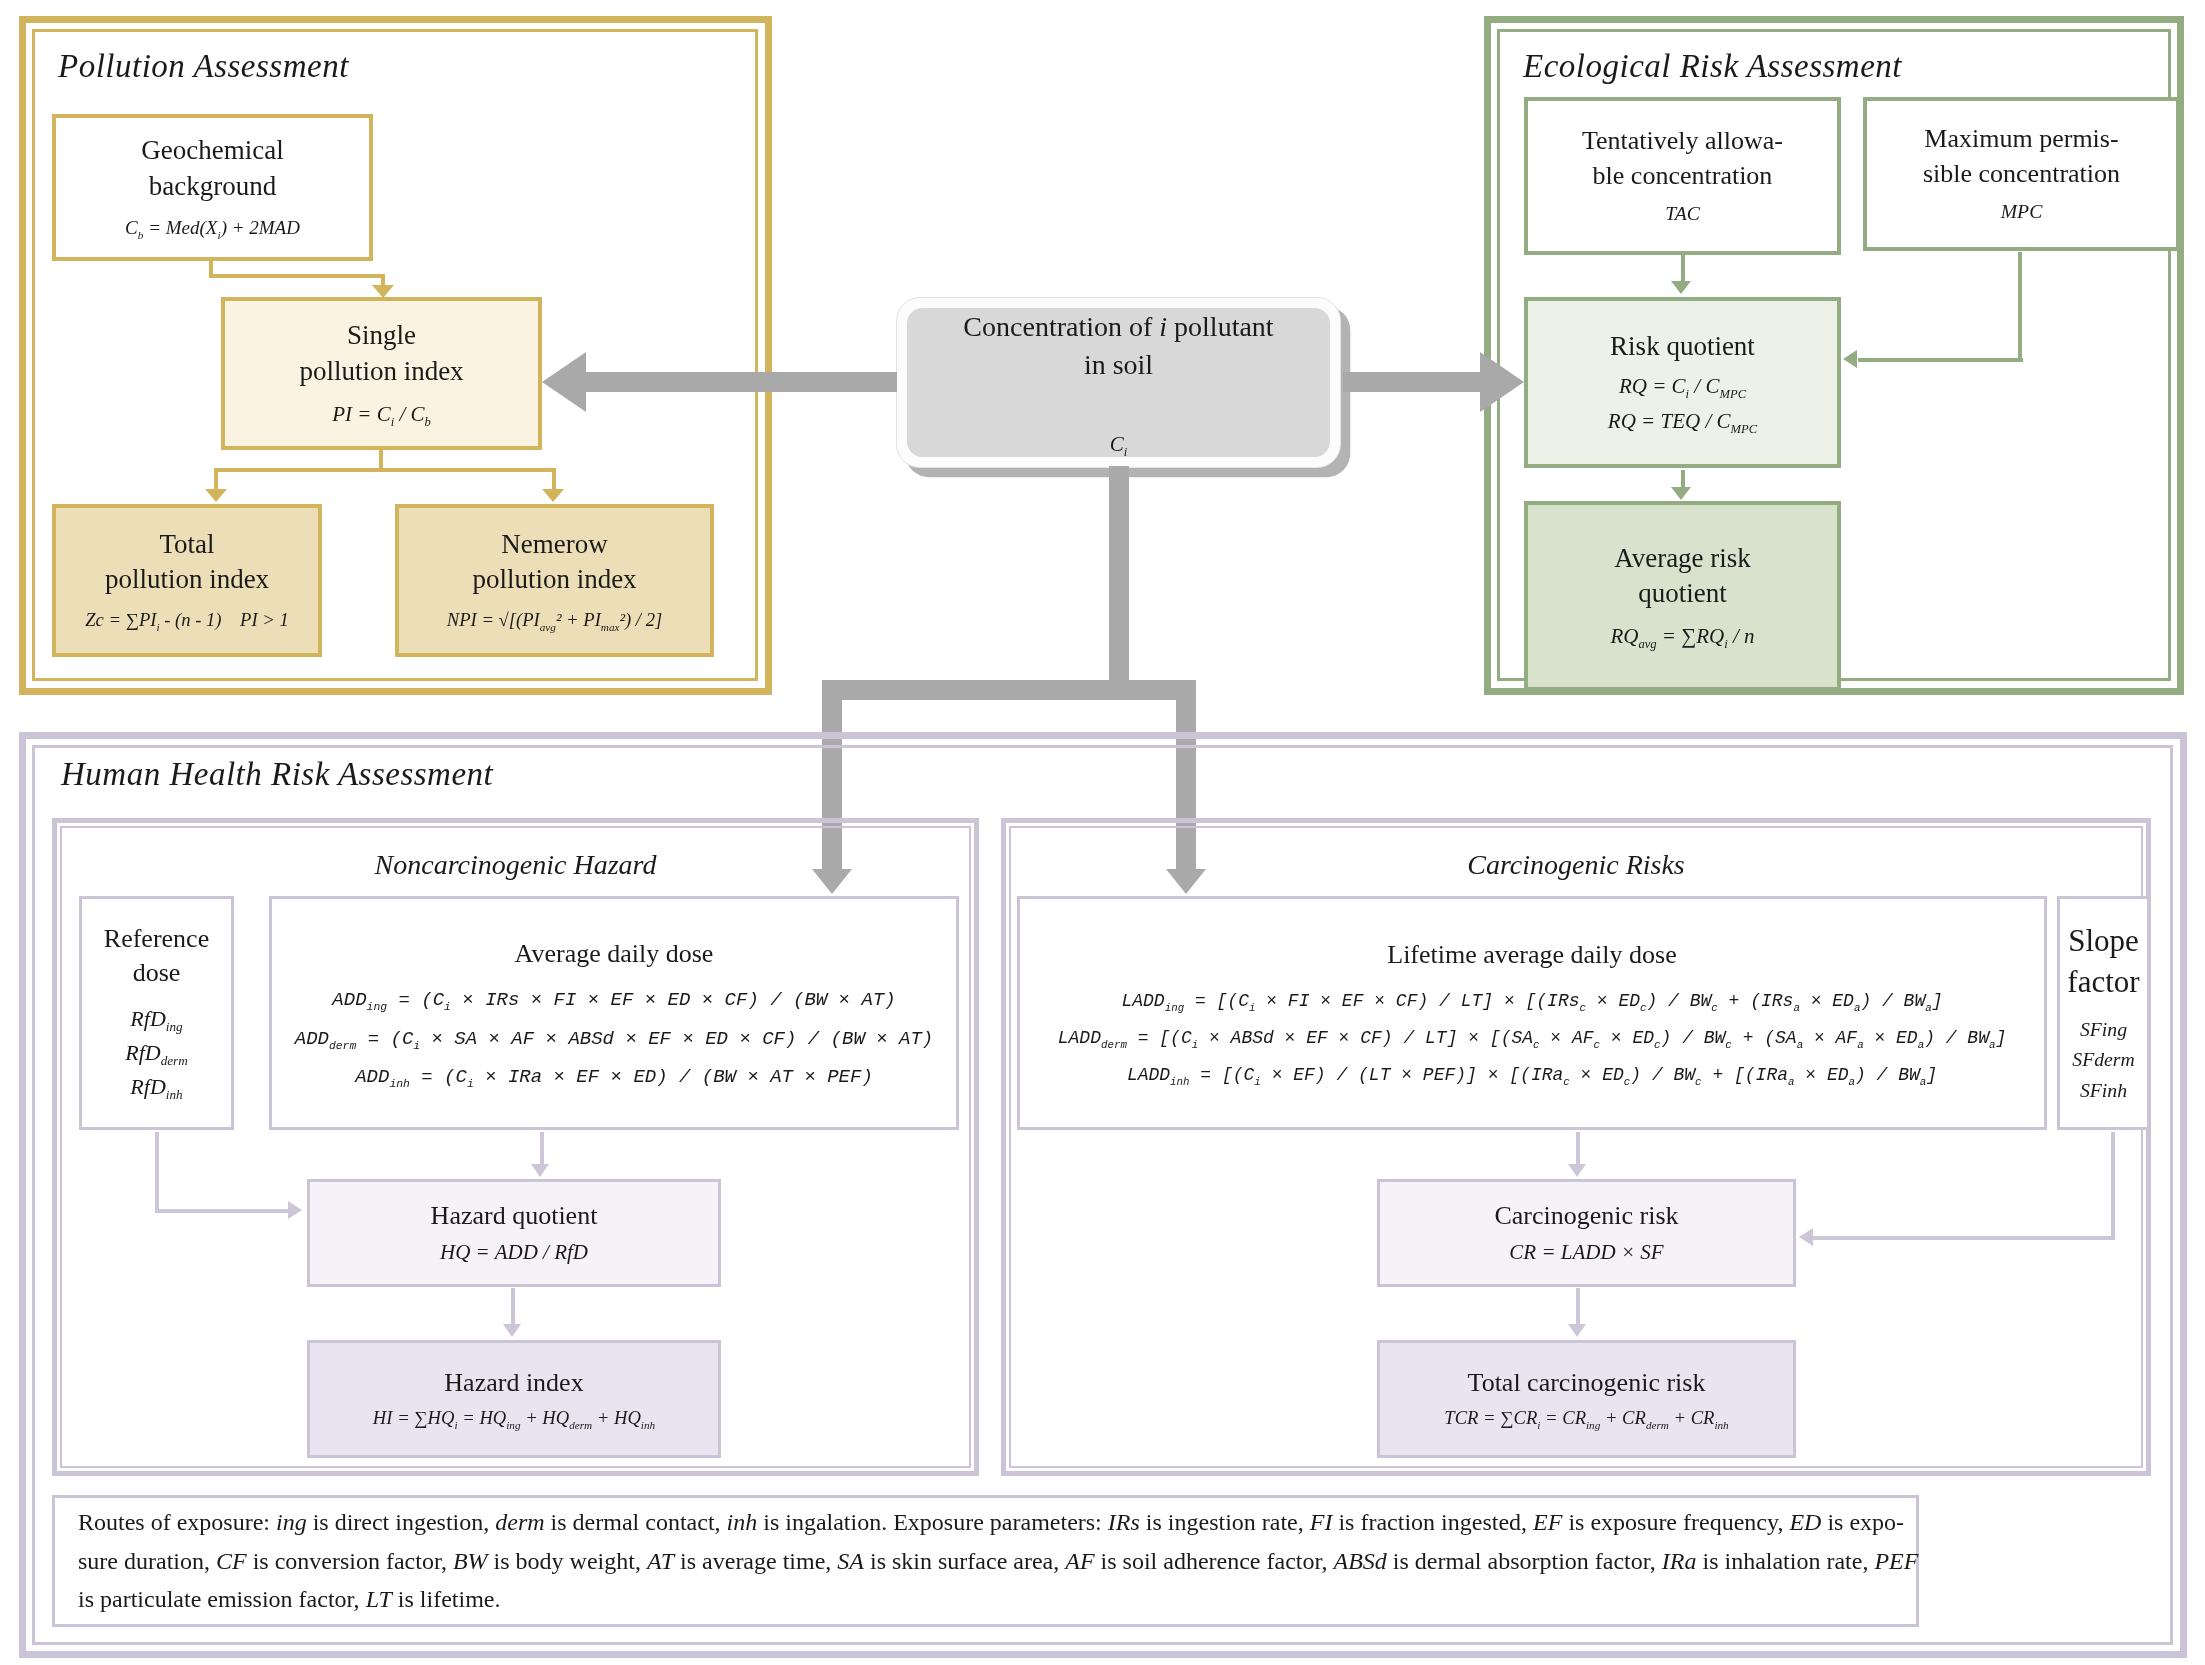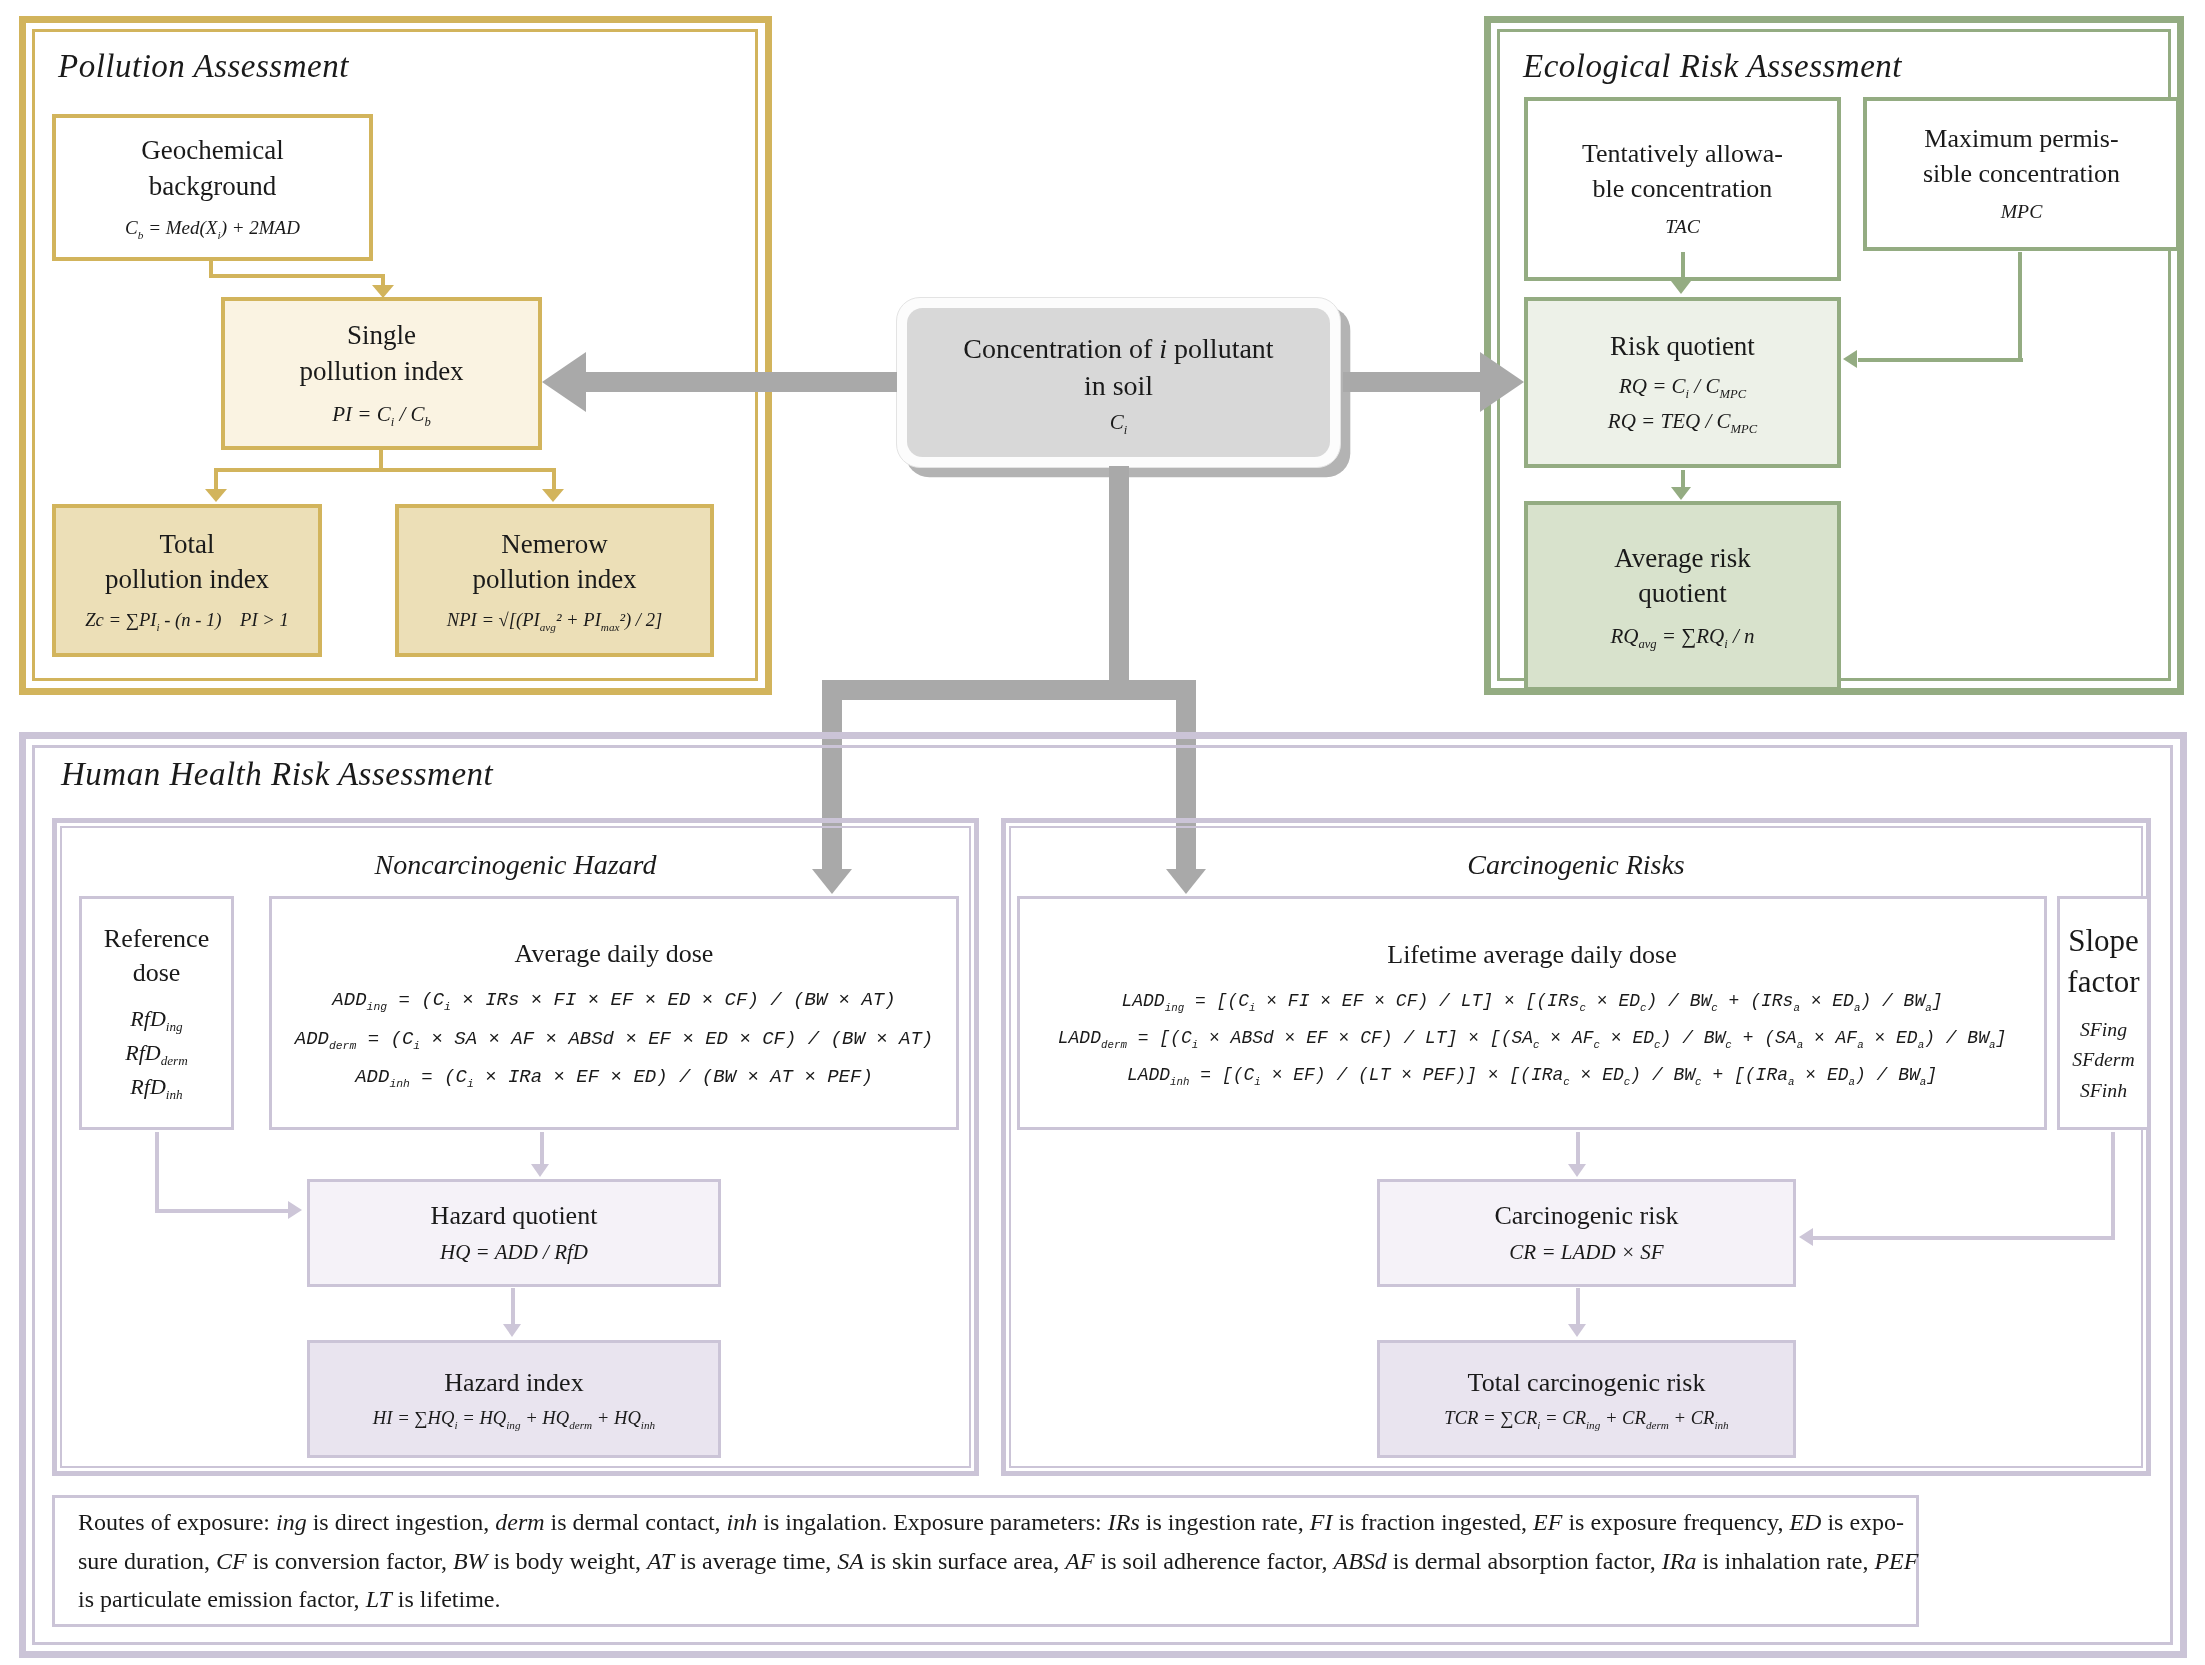--- a/index.html
+++ b/index.html
@@ -30,21 +30,21 @@
   .box{position:absolute;display:flex;flex-direction:column;align-items:center;justify-content:center;text-align:center;background:#fff;}
   .box.gold{border:4.1px solid var(--gold);}
   .box.green{border:4.1px solid var(--green);}
   .box.lav{border:3.6px solid var(--lav);}
   .box .bt{font-size:27px;line-height:1.32;}
   .box .bf{font-style:italic;font-size:21px;line-height:1.45;margin-top:9.3px;}
   sub{font-size:60%;line-height:0;}
 
   
   #center-node{position:absolute;left:896px;top:297px;width:445px;height:171px;background:#fcfcfc;border:1.6px solid #e3e3e3;border-radius:24px;box-shadow:9.3px 9.3px 0 var(--centerShadow);}
-  #center-inner{position:absolute;inset:10.3px;background:var(--centerFill);border-radius:15.5px;display:flex;flex-direction:column;align-items:center;justify-content:center;text-align:center;}
+  #center-inner{position:absolute;inset:10.3px;background:var(--centerFill);border-radius:15.5px;display:flex;flex-direction:column;align-items:center;justify-content:space-between;text-align:center;}
   #center-inner .ct{font-size:28px;line-height:1.35;}
   #center-inner .cf{font-style:italic;font-size:21px;margin-top:5.2px;}
 
   
   .ln{position:absolute;}
   .gold-ln{background:var(--gold);}
   .green-ln{background:var(--green);}
   .lav-ln{background:#cdc6d8;}
   .gray-ln{background:var(--gray);}
   .ah{position:absolute;width:0;height:0;}
@@ -102,21 +102,21 @@
   <div class="ln gold-ln" style="left:379px;top:450px;width:4.1px;height:22px;"></div>
   <div class="ln gold-ln" style="left:214px;top:468px;width:342px;height:4.1px;"></div>
   <div class="ln gold-ln" style="left:214px;top:468px;width:4.1px;height:23px;"></div>
   <div class="ah down-gold" style="left:205px;top:489px;"></div>
   <div class="ln gold-ln" style="left:552px;top:468px;width:4.1px;height:23px;"></div>
   <div class="ah down-gold" style="left:542px;top:489px;"></div>
 
   <div class="panel green" style="left:1484px;top:15.5px;width:700px;height:679px;"></div>
   <div class="panel-title" style="left:1523px;top:48px;">Ecological Risk Assessment</div>
 
-  <div class="box green" style="left:1524px;top:97px;width:317px;height:184px;">
+  <div class="box green" style="left:1524px;top:97px;width:317px;height:158px;">
     <div class="bt" style="font-size:26px;">Tentatively allowa-<br>ble concentration</div>
     <div class="bf" style="font-size:19.7px;margin-top:6.2px;">TAC</div>
   </div>
 
   <div class="box green" style="left:1863px;top:97px;width:317px;height:154px;">
     <div class="bt" style="font-size:26px;">Maximum permis-<br>sible concentration</div>
     <div class="bf" style="font-size:19.7px;margin-top:6.2px;">MPC</div>
   </div>
 
   <div class="box green" style="left:1524px;top:297px;width:317px;height:171px;background:var(--greenFillLight);">

